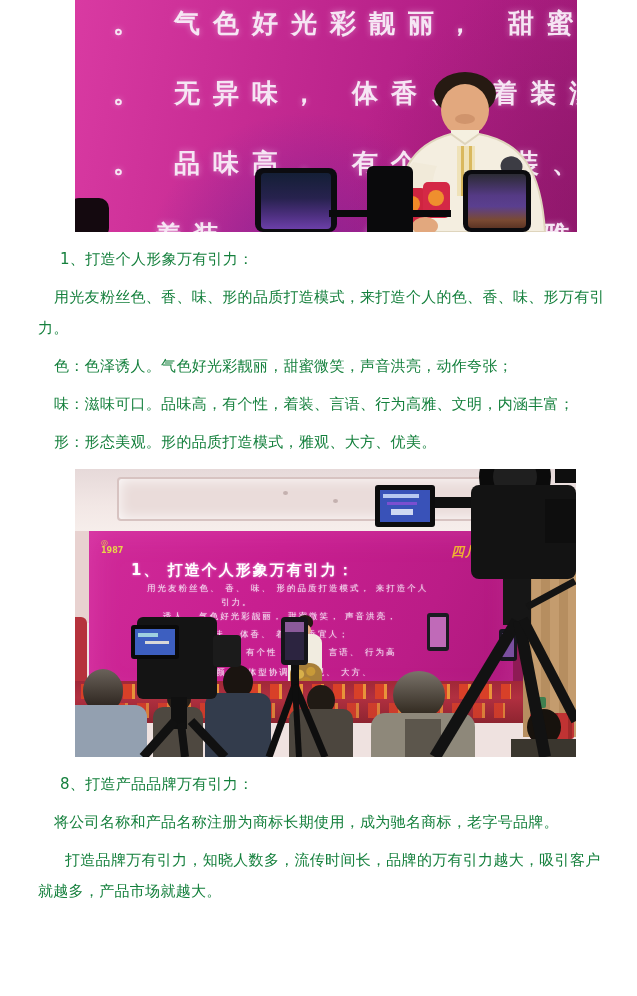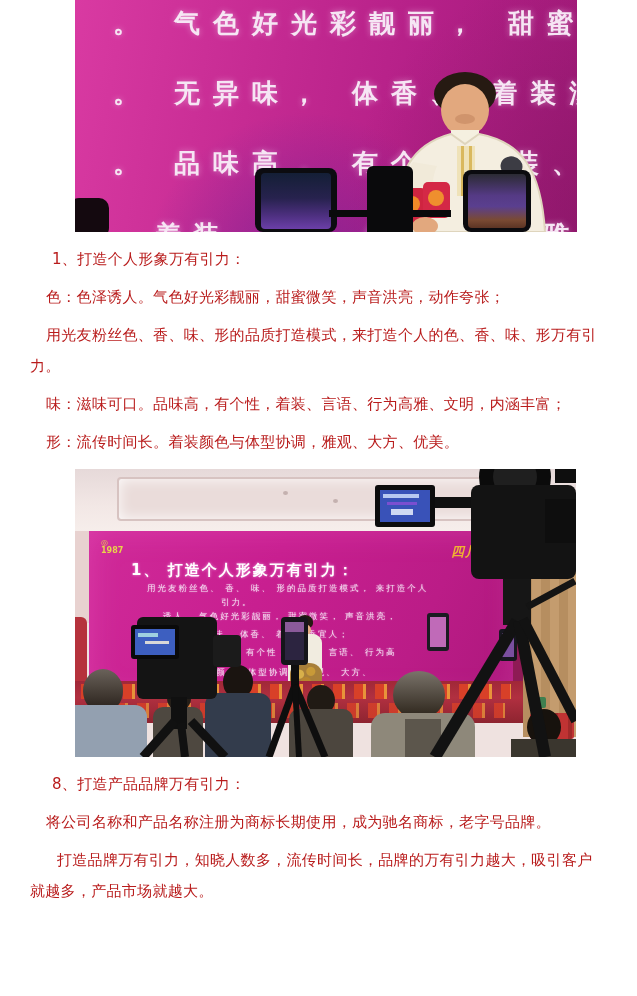--- a/index.html
+++ b/index.html
@@ -1,21 +1,21 @@
 <!DOCTYPE html>
 <html><head>
 <meta charset="utf-8">
 <style>
   * { margin:0; padding:0; box-sizing:border-box; }
   html,body { background:#ffffff; }
   body { font-family:"DejaVu Sans","Liberation Sans",sans-serif; }
   .page { position:relative; width:637px; height:996px; margin:0 auto; background:#fff; overflow:hidden; }
 
   
-  .article { padding:0 30px; color:#b91c1c; font-size:15px; }
+  .article { padding:0 30px; color:#15803d; font-size:15px;margin-left:8px; }
   .article.first { padding-top:12px; }
   .article.second { padding-top:12px; }
   .article p { line-height:31px; margin:0 0 7px 0; letter-spacing:0.3px; }
   .article p.num-head { text-indent:22px; }
   .article p.body-ind { text-indent:16px; }
   .article p.ind2 { text-indent:27px; }
 
   
   figure { display:block; position:relative; overflow:hidden; }
   .photo1 {
@@ -137,24 +137,24 @@
       <div class="mount-arm" style="right:-38px; width:40px;"></div>
     </div>
     <div class="dev phone-right">
       <div class="scr"></div>
     </div>
     <div class="dev blob-bl"></div>
   </figure>
 
   <div class="article first">
     <p class="num-head">1、打造个人形象万有引力：</p>
+    <p class="body-ind">用光友粉丝色、香、味、形的品质打造模式，来打造个人的色、香、味、形万有引力。</p>
     <p class="body-ind">色：色泽诱人。气色好光彩靓丽，甜蜜微笑，声音洪亮，动作夸张；</p>
-    <p class="body-ind">用光友粉丝色、香、味、形的品质打造模式，来打造个人的色、香、味、形万有引力。</p>
     <p class="body-ind">味：滋味可口。品味高，有个性，着装、言语、行为高雅、文明，内涵丰富；</p>
-    <p class="body-ind">形：流传时间长。着装颜色与体型协调，雅观、大方、优美。</p>
+    <p class="body-ind">形：形态美观。形的品质打造模式，雅观、大方、优美。</p>
   </div>
 
   <figure class="photo2">
     <div class="ceiling">
       <div class="cove"></div>
       <div class="downlight" style="left:208px; top:22px;"></div>
       <div class="downlight" style="left:258px; top:30px;"></div>
       <div class="downlight" style="left:300px; top:38px;"></div>
     </div>
     <div class="wall-left"></div>

